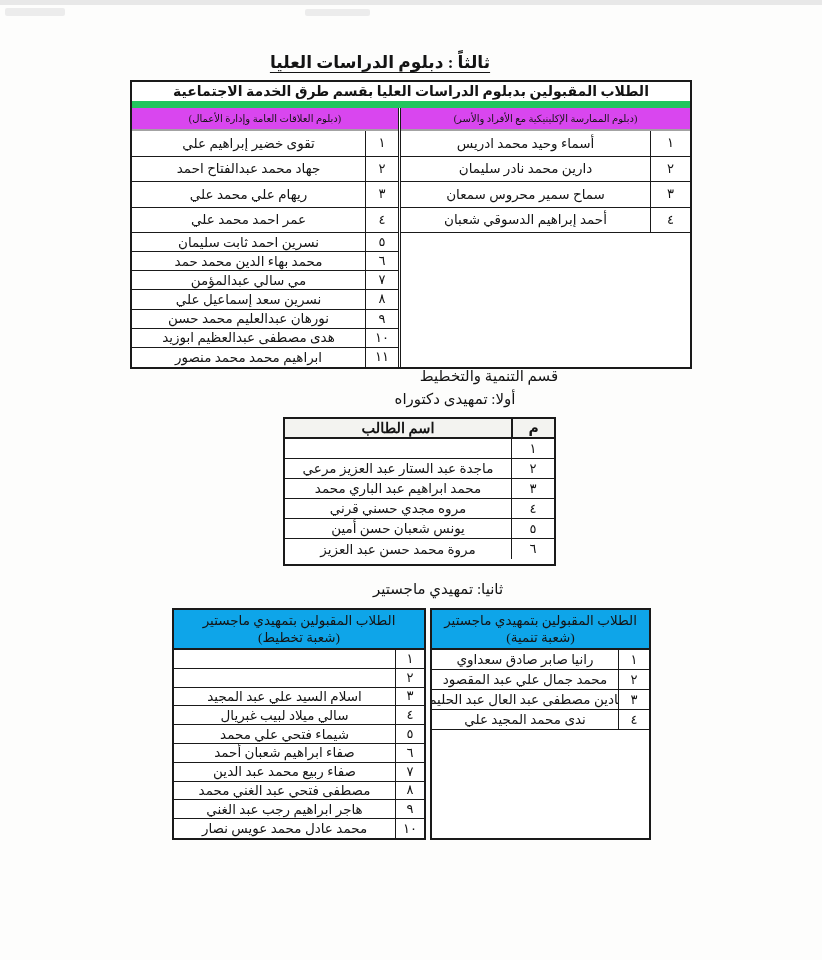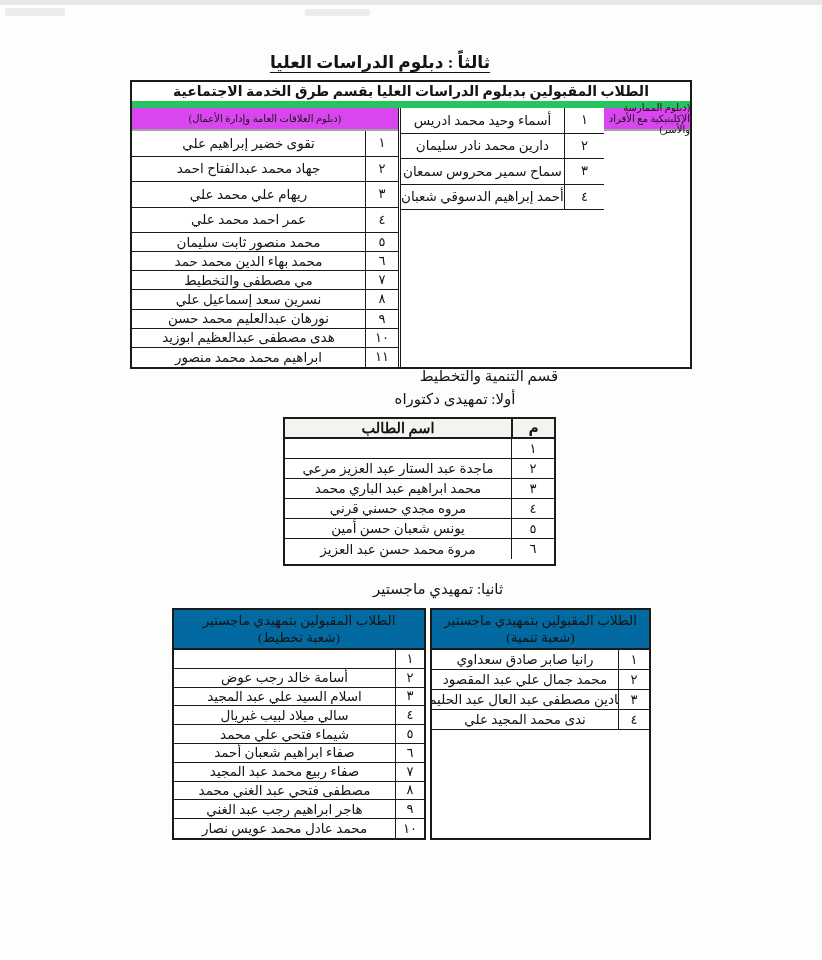--- a/index.html
+++ b/index.html
@@ -21,21 +21,21 @@
   .num{display:flex;align-items:center;justify-content:center;font-size:13px;
        border-left:1px solid #1a1a1a;flex:0 0 auto;}
   .name{flex:1 1 auto;display:flex;align-items:center;justify-content:center;
         font-size:13.5px;white-space:nowrap;overflow:hidden;}
 
   
   .t1{left:130px;top:80px;width:562px;height:289px;}
   .t1-title{height:26px;border-bottom:7px solid #22c55e;display:flex;align-items:center;
     justify-content:center;font-weight:bold;font-size:14px;}
   .t1-body{display:flex;flex-direction:row;flex:1 1 auto;}
-  .t1-right{width:292px;border-left:3px double #1a1a1a;display:flex;flex-direction:row;}
+  .t1-right{width:292px;border-left:3px double #1a1a1a;display:flex;flex-direction:column;}
   .t1-left{flex:1 1 auto;display:flex;flex-direction:column;}
   .colhead{height:23px;border-bottom:2px solid #a3a3a3;display:flex;align-items:center;
     justify-content:center;font-size:10px;background:#d946ef;}
   .t1-right .row{height:25.5px;}
   .t1-right .num{width:40px;}
   .t1-left .num{width:33px;}
   .t1-left .rows > div:nth-of-type(-n+4){height:25.5px;}
   .t1-left .rows > div:nth-of-type(n+5){height:19.15px;}
   .t1-left .rows > div:last-of-type{border-bottom:none;}
   .fill{flex:1 1 auto;}
@@ -46,21 +46,21 @@
   .t2 .hrow .num{font-weight:bold;font-size:14px;border-left:2px solid #1a1a1a;}
   .t2 .hrow .name{font-weight:bold;font-size:14.5px;font-family:Liberation Serif, serif;}
   .t2 .num{width:43px;}
   .t2 .row{height:20px;}
   .t2 .rows > div:last-of-type{border-bottom:none;}
 
   
   .t3r{left:430px;top:608px;width:221px;height:232px;}
   .t3l{left:172px;top:608px;width:254px;height:232px;}
   .mhead{height:40px;border-bottom:2px solid #1a1a1a;display:flex;flex-direction:column;
-    align-items:center;justify-content:center;font-size:13.5px;line-height:17px;background:#0369a1;}
+    align-items:center;justify-content:center;font-size:13.5px;line-height:17px;background:#0ea5e9;}
   .t3r .row{height:20px;}
   .t3r .num{width:31px;}
   .t3l .row{height:18.8px;}
   .t3l .num{width:29px;}
   .t3l .rows > div:last-of-type{border-bottom:none;}
 </style>
 </head>
 <body>
 
 <div class="canvas" dir="rtl">
@@ -118,31 +118,31 @@
               <div class="name">ريهام علي محمد علي</div>
             </div>
 
             <div class="row">
               <div class="num">٤</div>
               <div class="name">عمر احمد محمد علي</div>
             </div>
 
             <div class="row">
               <div class="num">٥</div>
-              <div class="name">محمد منصور ثابت سليمان</div>
+              <div class="name">نسرين احمد ثابت سليمان</div>
             </div>
 
             <div class="row">
               <div class="num">٦</div>
               <div class="name">محمد بهاء الدين محمد حمد</div>
             </div>
 
             <div class="row">
               <div class="num">٧</div>
-              <div class="name">مي مصطفى والتخطيط</div>
+              <div class="name">مي سالي عبدالمؤمن</div>
             </div>
 
             <div class="row">
               <div class="num">٨</div>
               <div class="name">نسرين سعد إسماعيل علي</div>
             </div>
 
             <div class="row">
               <div class="num">٩</div>
               <div class="name">نورهان عبدالعليم محمد حسن</div>
@@ -241,21 +241,20 @@
       <span>(شعبة تخطيط)</span>
     </div>
     <div class="rows">
 
         <div class="row">
           <div class="num">١</div>
         </div>
 
         <div class="row">
           <div class="num">٢</div>
-          <div class="name">أسامة خالد رجب عوض</div>
         </div>
 
         <div class="row">
           <div class="num">٣</div>
           <div class="name">اسلام السيد علي عبد المجيد</div>
         </div>
 
         <div class="row">
           <div class="num">٤</div>
           <div class="name">سالي ميلاد لبيب غبريال</div>
@@ -266,21 +265,21 @@
           <div class="name">شيماء فتحي علي محمد</div>
         </div>
 
         <div class="row">
           <div class="num">٦</div>
           <div class="name">صفاء ابراهيم شعبان أحمد</div>
         </div>
 
         <div class="row">
           <div class="num">٧</div>
-          <div class="name">صفاء ربيع محمد عبد المجيد</div>
+          <div class="name">صفاء ربيع محمد عبد الدين</div>
         </div>
 
         <div class="row">
           <div class="num">٨</div>
           <div class="name">مصطفى فتحي عبد الغني محمد</div>
         </div>
 
         <div class="row">
           <div class="num">٩</div>
           <div class="name">هاجر ابراهيم رجب عبد الغني</div>

